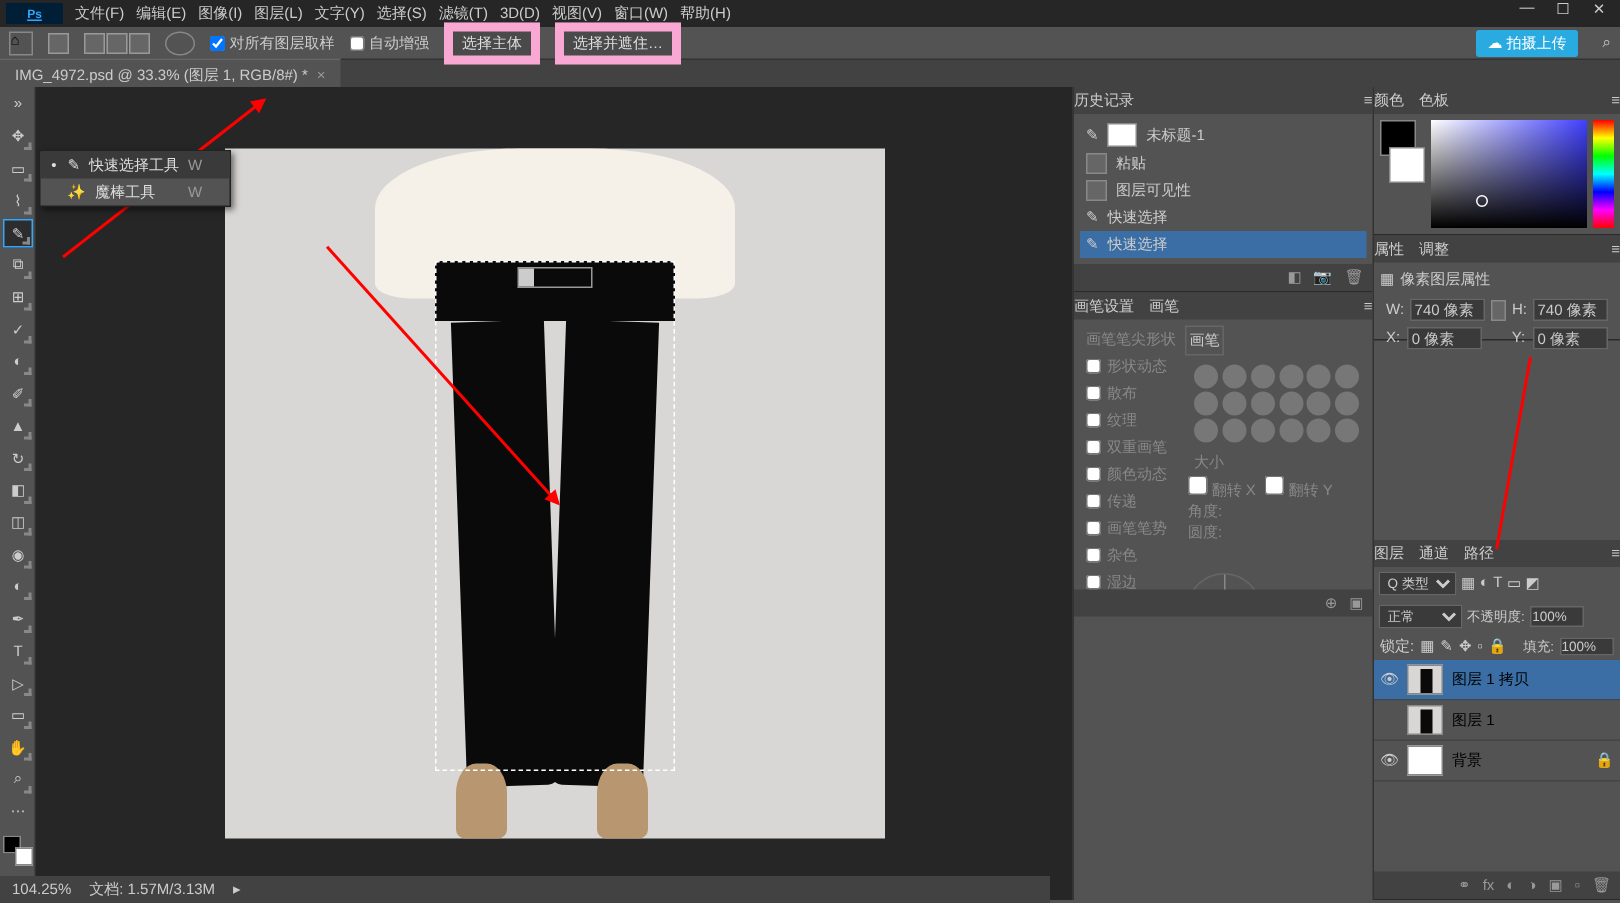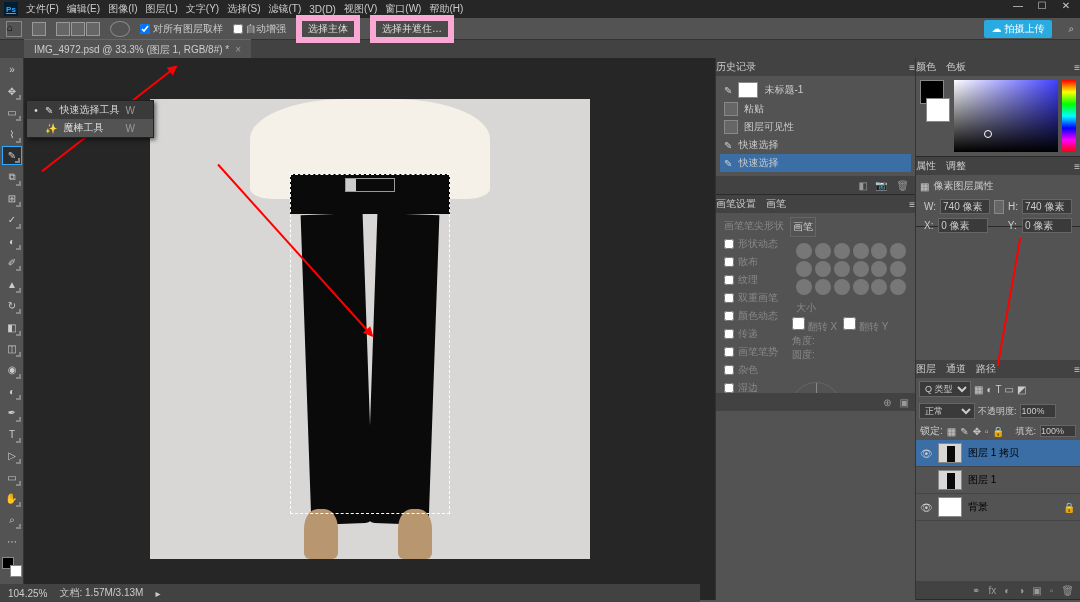--- a/index.html
+++ b/index.html
@@ -1,29 +1,29 @@
 <!DOCTYPE html>
 <html><head>
 <meta charset="utf-8">
 <style>
 *{margin:0;padding:0;box-sizing:border-box;font-family:"Microsoft YaHei",sans-serif;font-size:10px;}
 body{background:#535353;width:1080px;height:602px;overflow:hidden;position:relative;}
 .menubar{background:#262626;height:18px;display:flex;align-items:center;padding:0 4px;color:#ccc;}
-.menubar .ps-icon{width:14px;height:14px;background:#001e36;color:#31a8ff;display:inline-flex;align-items:center;justify-content:center;font-size:8px;font-weight:bold;margin-right:8px;text-decoration:underline;}
+.menubar .ps-icon{width:38px;height:14px;background:#001e36;color:#31a8ff;display:inline-flex;align-items:center;justify-content:center;font-size:8px;font-weight:bold;margin-right:8px;text-decoration:underline;}
 .menubar span{margin-right:8px;cursor:pointer;}
 .win-controls{position:absolute;right:4px;top:0;display:flex;gap:4px;}
 .win-controls div{width:20px;height:16px;color:#ccc;text-align:center;cursor:pointer;}
 .optbar{background:#535353;height:22px;display:flex;align-items:center;padding:0 6px;gap:10px;border-bottom:1px solid #333;}
 .optbar .home-icon{width:16px;height:16px;border:1px solid #888;}
 .optbar .sel-icon{width:14px;height:14px;background:#666;border:1px solid #999;}
 .optbar .btn{background:#4a4a4a;border:6px solid #f9a8d4;padding:1px 6px;color:#ddd;cursor:pointer;}
 .optbar .share-btn{background:#29abe2;color:#fff;padding:2px 8px;border-radius:2px;margin-left:auto;cursor:pointer;}
 .optbar label{color:#ccc;display:flex;align-items:center;gap:3px;}
 .optbar input[type=checkbox]{width:10px;height:10px;}
-.tabbar{background:#424242;height:18px;display:flex;align-items:center;padding-left:24px;}
+.tabbar{background:#424242;height:18px;display:flex;align-items:center;}
 .tab{background:#535353;padding:3px 10px;color:#ccc;margin-right:2px;border-top:1px solid #666;}
 .tab.active{background:#535353;}
 .tab .close{margin-left:6px;color:#999;cursor:pointer;}
 .main{display:flex;height:542px;}
 .toolbox{width:24px;background:#535353;display:flex;flex-direction:column;gap:2px;padding:2px;border-right:1px solid #333;}
 .tool{width:20px;height:20px;display:flex;align-items:center;justify-content:center;color:#ccc;cursor:pointer;position:relative;}
 .tool.double::after{content:"";position:absolute;bottom:1px;right:1px;width:3px;height:3px;border-right:2px solid #888;border-bottom:2px solid #888;}
 .tool.active{background:#2d2d2d;border:1px solid #31a8ff;}
 .fgbg{width:20px;height:20px;position:relative;margin-top:4px;}
 .fgbg .fg{width:12px;height:12px;background:#000;border:1px solid #888;position:absolute;top:0;left:0;}

